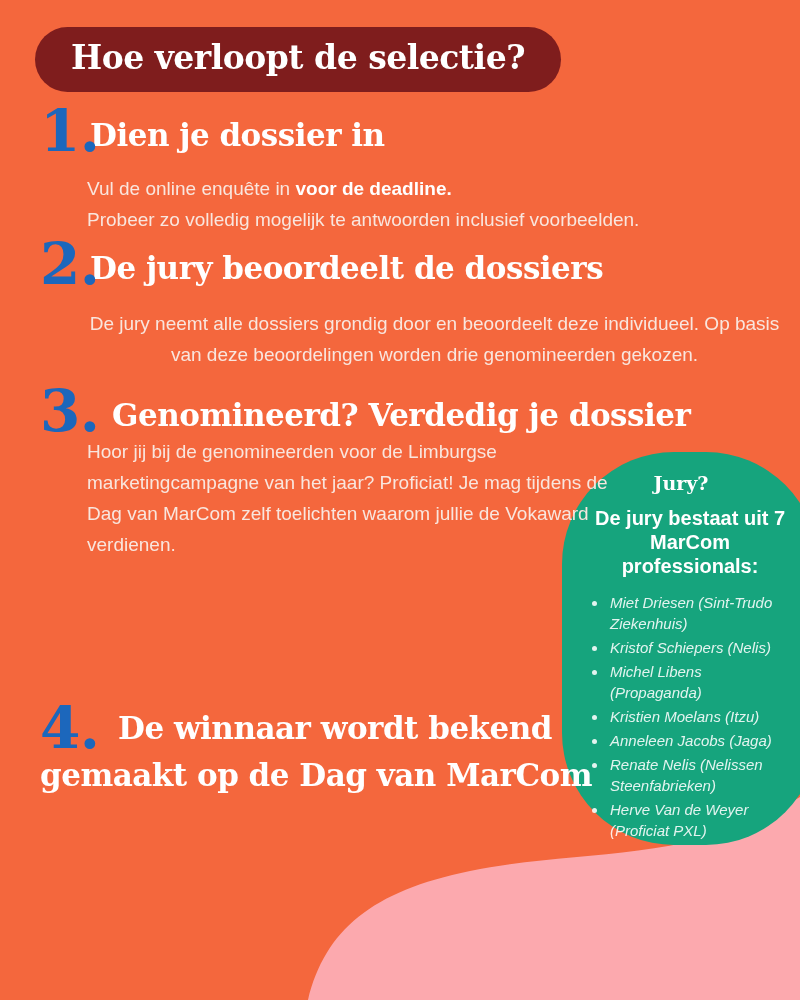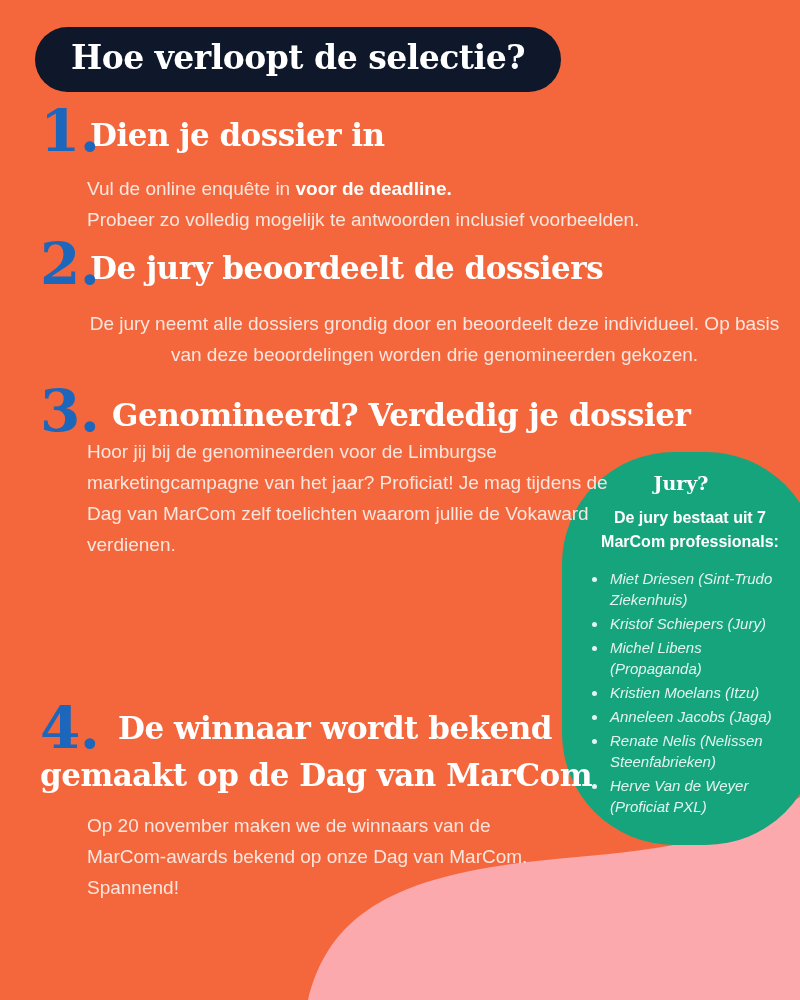--- a/index.html
+++ b/index.html
@@ -13,21 +13,21 @@
   .blob-layer {
     position: absolute; left: 0; top: 0; width: 800px; height: 1000px;
     z-index: 1;
   }
   .content {
     position: absolute; left: 0; top: 0; width: 800px; height: 1000px;
     z-index: 3;
   }
   .pill {
     position: absolute; left: 35px; top: 27px;
-    background: #0f172a;
+    background: #7f1d1d;
     border-radius: 36px;
     padding: 11px 36px 15px 36px;
     color: #FFFFFF;
     font-family: "DejaVu Serif", serif;
     font-weight: bold;
     font-size: 33px;
     letter-spacing: -0.5px;
   }
   .step-heading {
     position: absolute;
@@ -83,21 +83,21 @@
     font-weight: bold;
     font-size: 19px;
     margin: 0 0 12px 0;
   }
   .jury-intro {
     width: 200px;
     margin: 0 auto 14px 28px;
     text-align: center;
     color: #FFFFFF;
     font-weight: bold;
-    font-size: 16px;
+    font-size: 20px;
     line-height: 24px;
   }
   .jury-list {
     margin: 0; padding: 0 30px 0 46px;
     list-style: disc outside;
     color: rgba(255,255,255,0.88);
     font-style: italic;
     font-size: 15px;
     line-height: 21px;
   }
@@ -108,21 +108,21 @@
 
 <svg class="blob-layer" viewBox="0 0 800 1000" xmlns="http://www.w3.org/2000/svg">
   <path d="M308,1000 C325,930 372,891 470,871 C590,847 690,865 800,797 L800,1000 Z" fill="#FCA9AE"></path>
 </svg>
 
 <div class="jury-panel">
   <div class="jury-title">Jury?</div>
   <div class="jury-intro">De jury bestaat uit 7 MarCom professionals:</div>
   <ul class="jury-list">
     <li>Miet Driesen (Sint-Trudo Ziekenhuis)</li>
-    <li>Kristof Schiepers (Jury)</li>
+    <li>Kristof Schiepers (Nelis)</li>
     <li>Michel Libens (Propaganda)</li>
     <li>Kristien Moelans (Itzu)</li>
     <li>Anneleen Jacobs (Jaga)</li>
     <li>Renate Nelis (Nelissen Steenfabrieken)</li>
     <li>Herve Van de Weyer (Proficiat PXL)</li>
   </ul>
 </div>
 
 <div class="content">
 
@@ -146,15 +146,14 @@
   <div class="step-heading h3">
     <span class="step-num">3.</span>
     <span>Genomineerd? Verdedig je dossier</span>
   </div>
   <div class="body-text b3a">Hoor jij bij de genomineerden voor de Limburgse marketingcampagne van het jaar? Proficiat! Je mag tijdens de Dag van MarCom zelf toelichten waarom jullie de Vokaward verdienen.</div>
 
   <div class="step-heading h4">
     <span class="step-num">4.</span>
     <span>De winnaar wordt bekend gemaakt op de Dag van MarCom</span>
   </div>
-  <div class="body-text b4">Op 20 november maken we de winnaars van de MarCom-awards bekend op onze Dag van MarCom. Spannend!</div>
 
 </div>
 
 </body></html>

